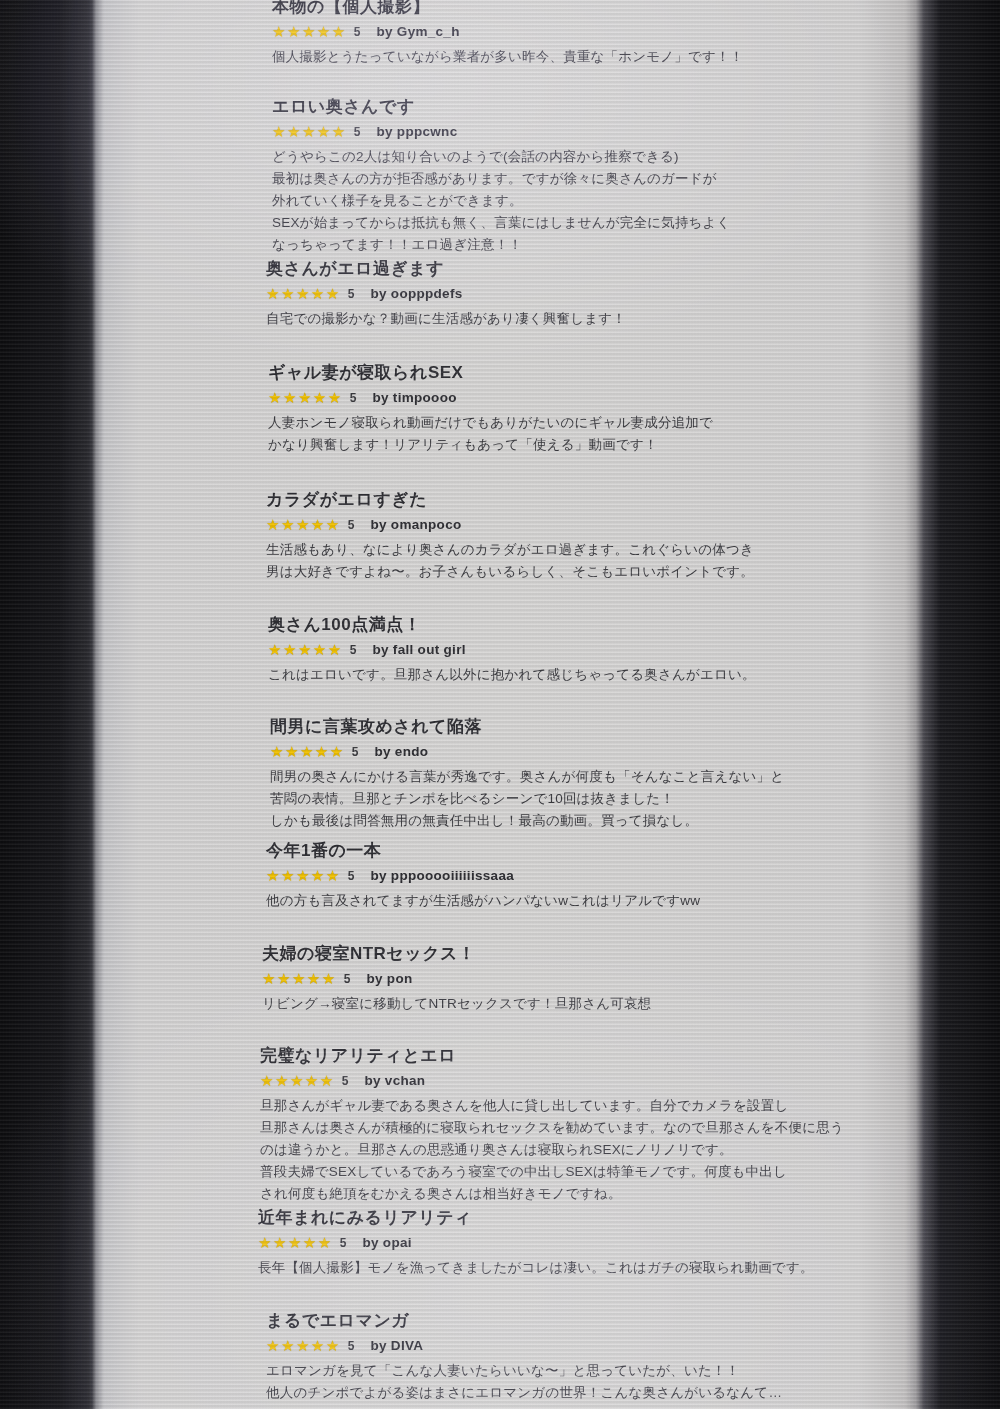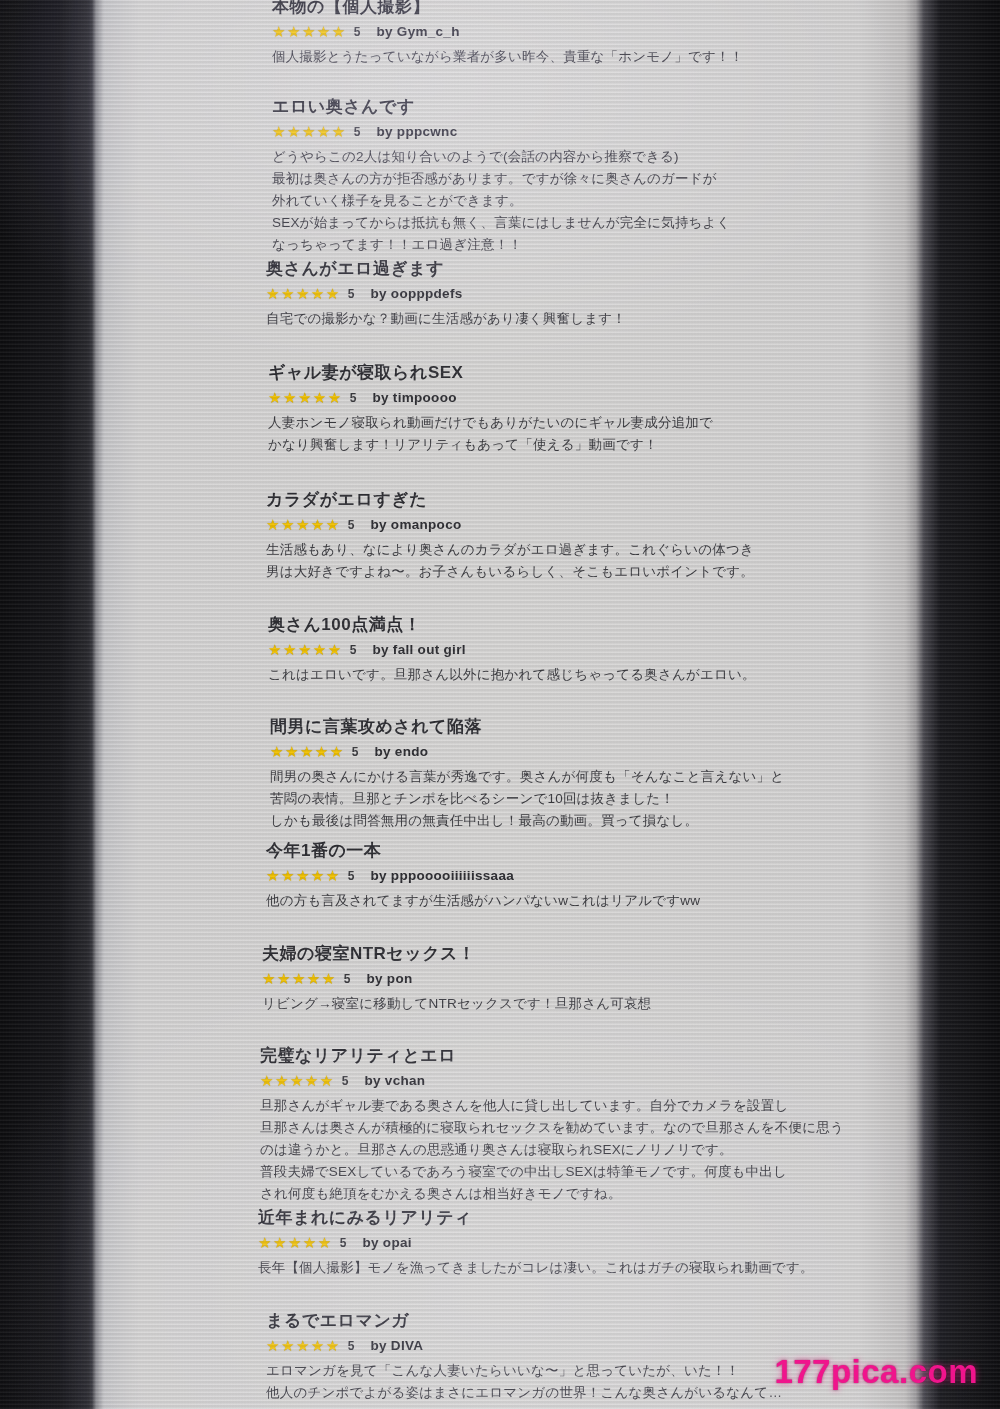--- a/index.html
+++ b/index.html
@@ -293,14 +293,13 @@
         <div>エロマンガを見て「こんな人妻いたらいいな〜」と思っていたが、いた！！</div>
         <div>他人のチンポでよがる姿はまさにエロマンガの世界！こんな奥さんがいるなんて…</div>
       </div>
     </div>
   </div>
 
   <div id="tint"></div>
   <div id="noise"></div>
   <div id="scanlines"></div>
 
-  <div id="watermark">177pica.com</div>
 </div>
 
 </body></html>

